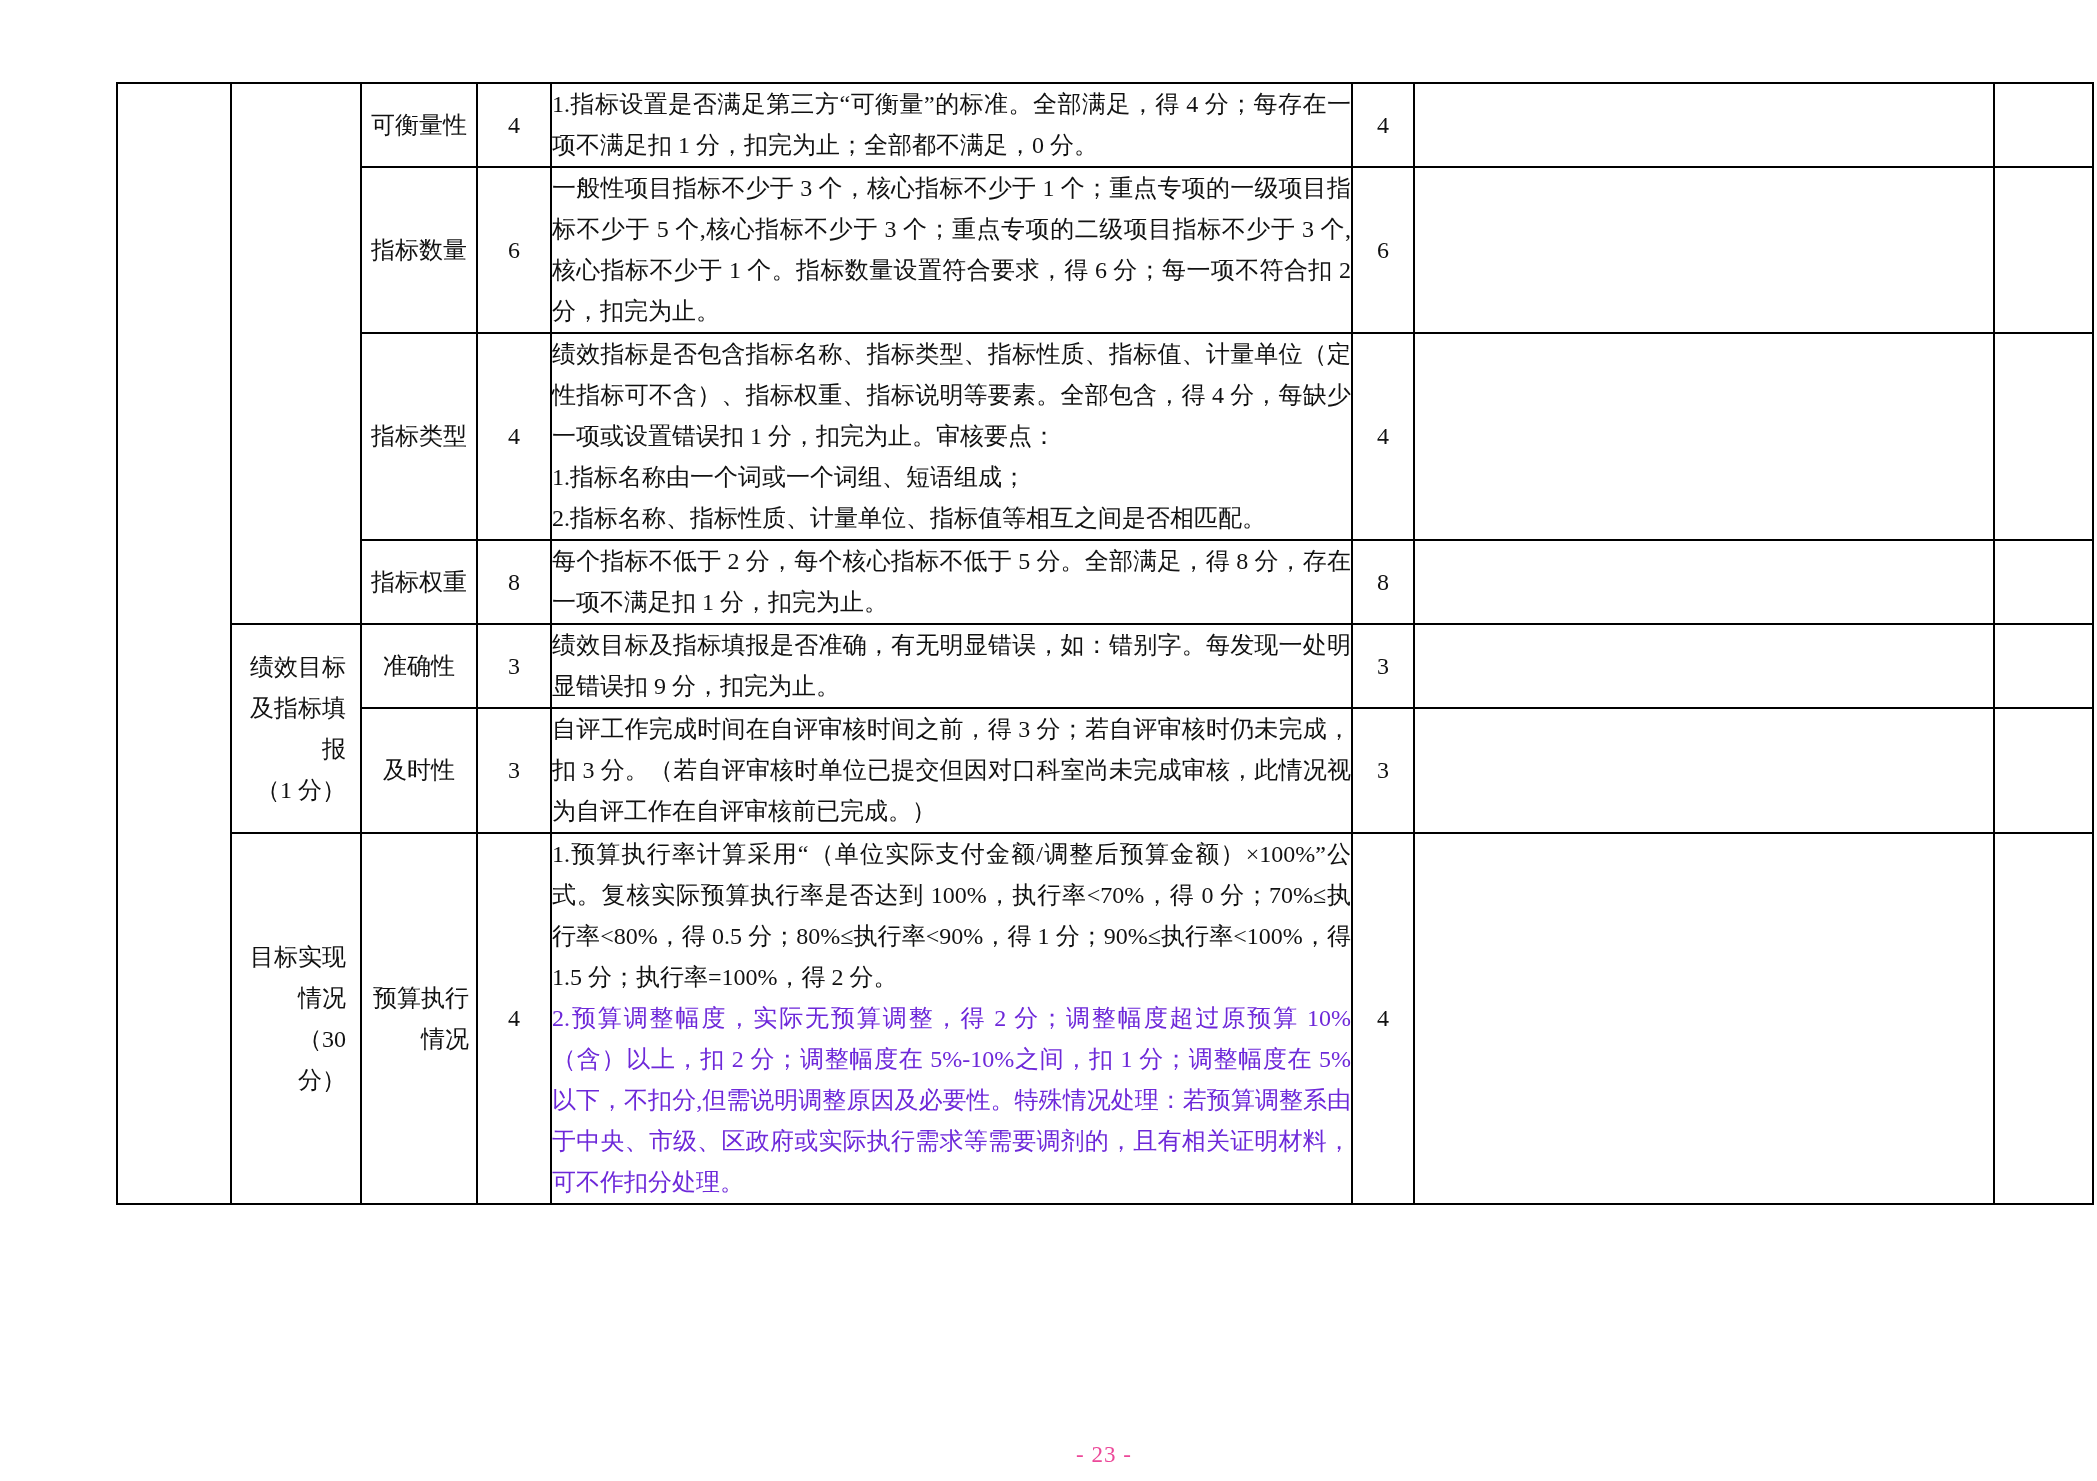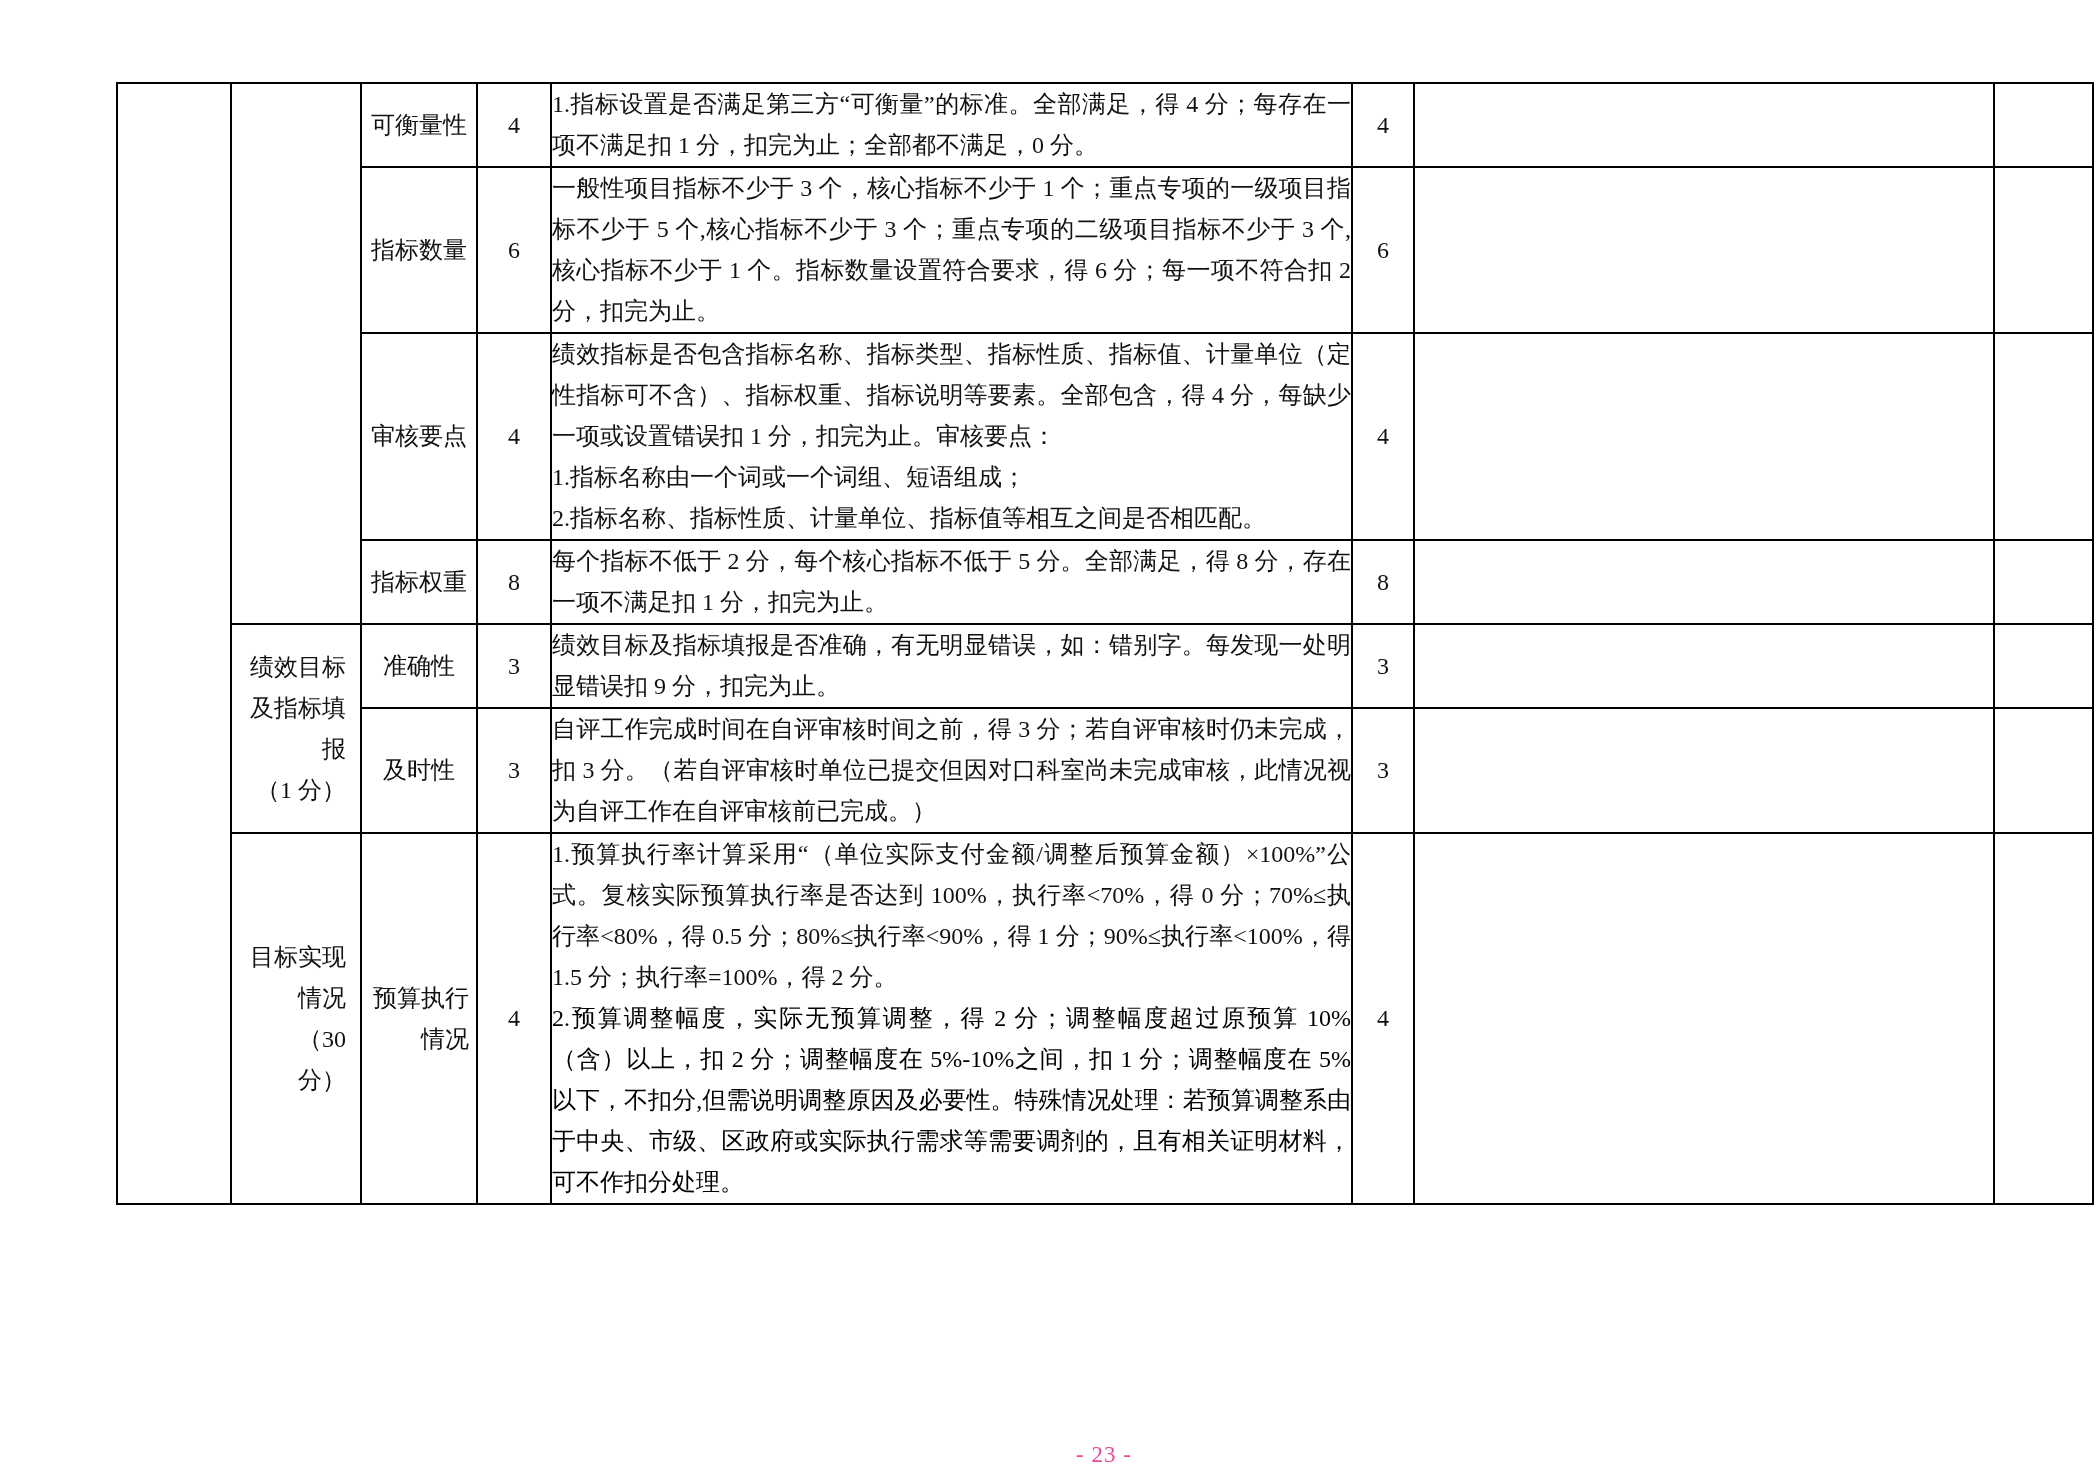--- a/index.html
+++ b/index.html
@@ -35,21 +35,21 @@
   tr.r5{height:83px;}
   tr.r6{height:125px;}
   tr.r7{height:367px;}
   td.center{text-align:center;}
   td.desc{
     padding:4px 16px 4px 12px;
     text-align:justify;
     text-justify:inter-character;
   }
   td.desc .para{text-align:justify;}
-  .red{color:#000000;}
+  .red{color:#6d28d9;}
   .group-inner{
     width:100px;
     margin:0 auto;
     text-align:right;
   }
   .page-number{
     position:absolute;
     left:116px;
     top:1442px;
     width:1976px;
@@ -95,21 +95,21 @@
       <td class="center">6</td>
       <td class="desc">
         <div class="para">一般性项目指标不少于 3 个，核心指标不少于 1 个；重点专项的一级项目指标不少于 5 个,核心指标不少于 3 个；重点专项的二级项目指标不少于 3 个,核心指标不少于 1 个。指标数量设置符合要求，得 6 分；每一项不符合扣 2 分，扣完为止。</div>
       </td>
       <td class="center">6</td>
       <td></td>
       <td></td>
     </tr>
 
     <tr class="r3">
-      <td class="center">审核要点</td>
+      <td class="center">指标类型</td>
       <td class="center">4</td>
       <td class="desc">
         <div class="para">绩效指标是否包含指标名称、指标类型、指标性质、指标值、计量单位（定性指标可不含）、指标权重、指标说明等要素。全部包含，得 4 分，每缺少一项或设置错误扣 1 分，扣完为止。审核要点：</div>
         <div class="para">1.指标名称由一个词或一个词组、短语组成；</div>
         <div class="para">2.指标名称、指标性质、计量单位、指标值等相互之间是否相匹配。</div>
       </td>
       <td class="center">4</td>
       <td></td>
       <td></td>
     </tr>

